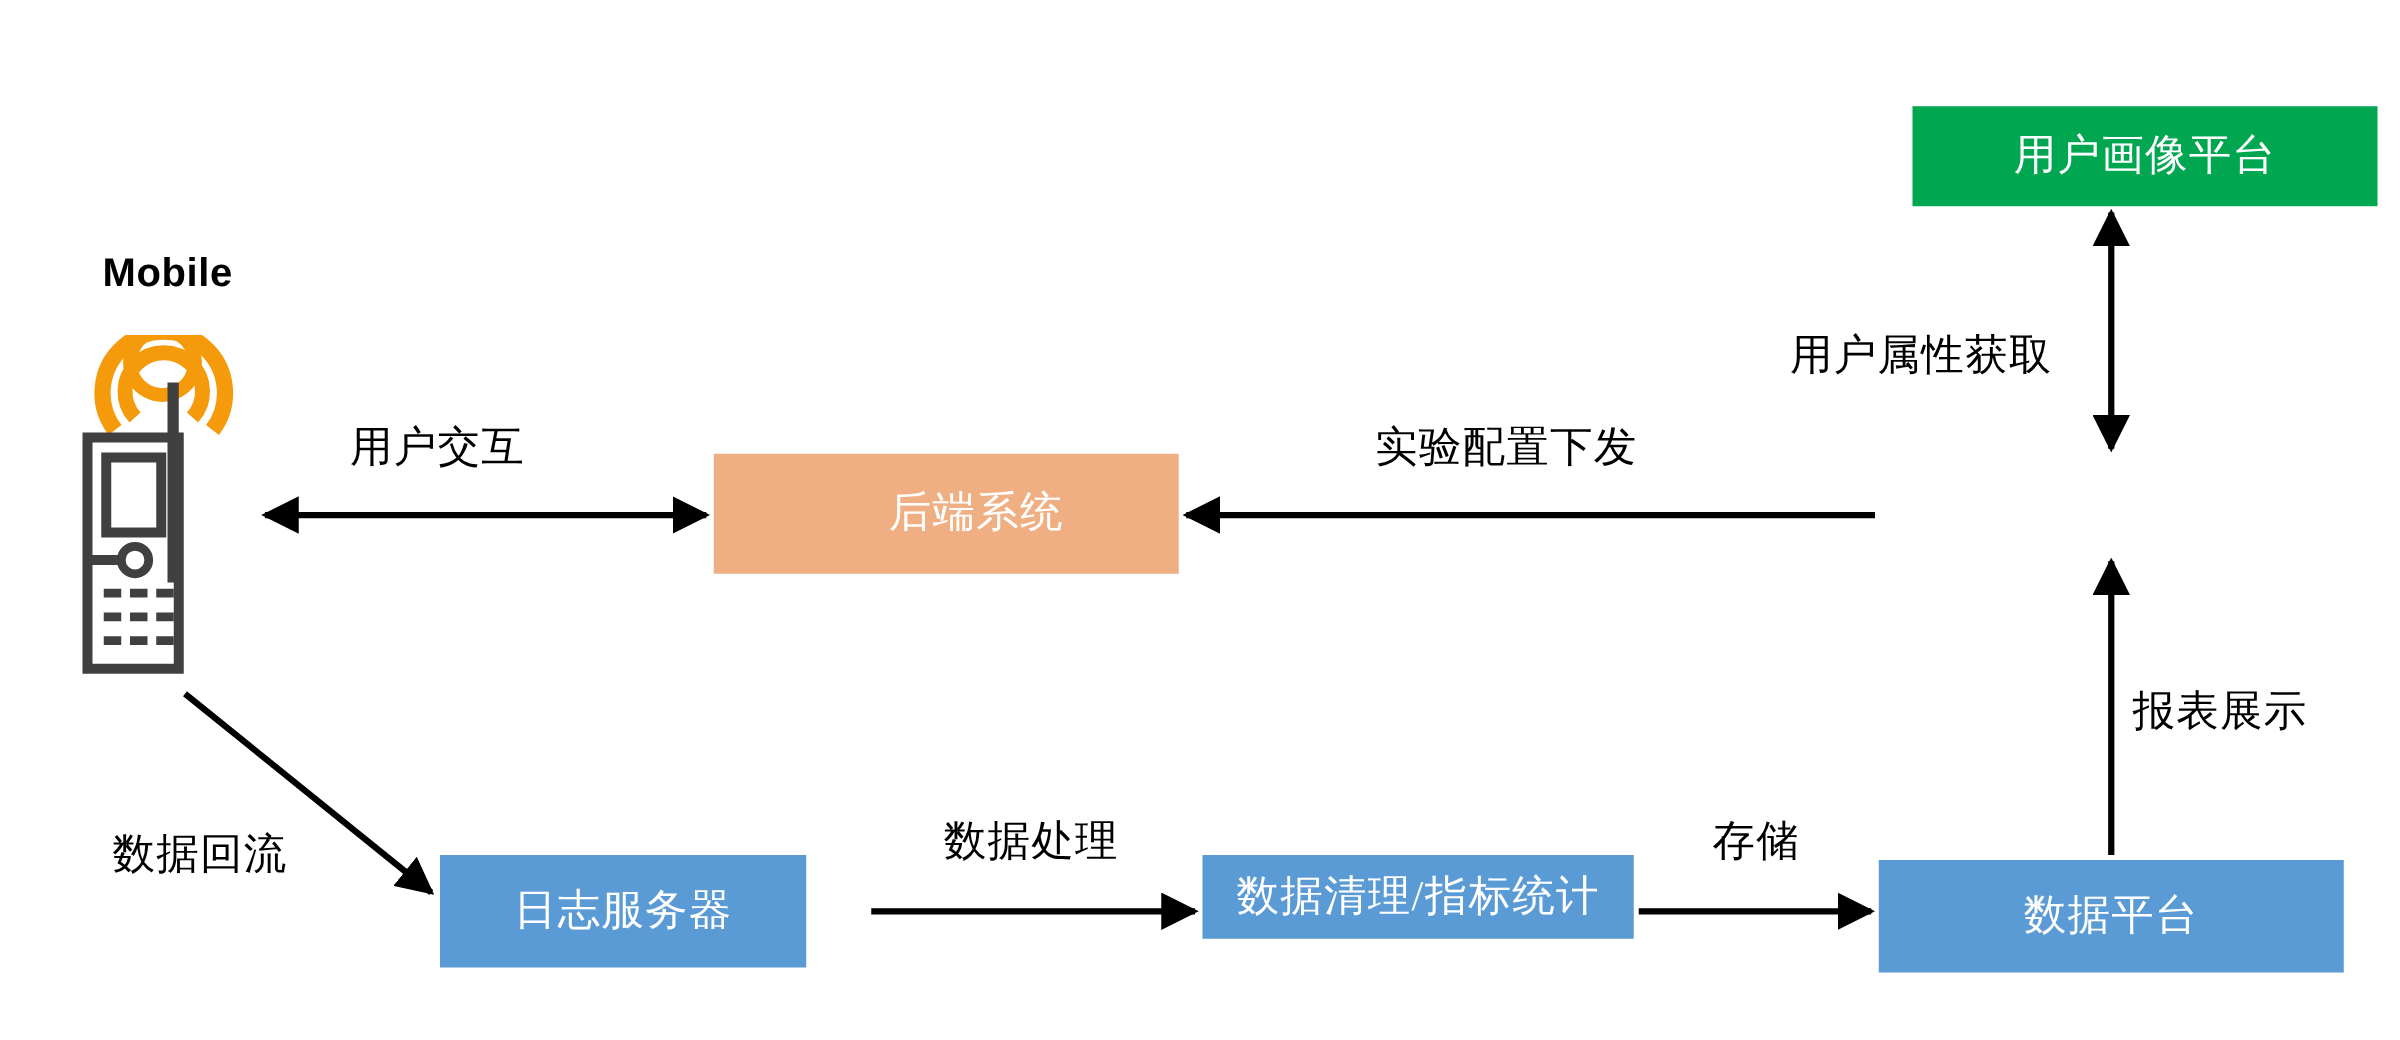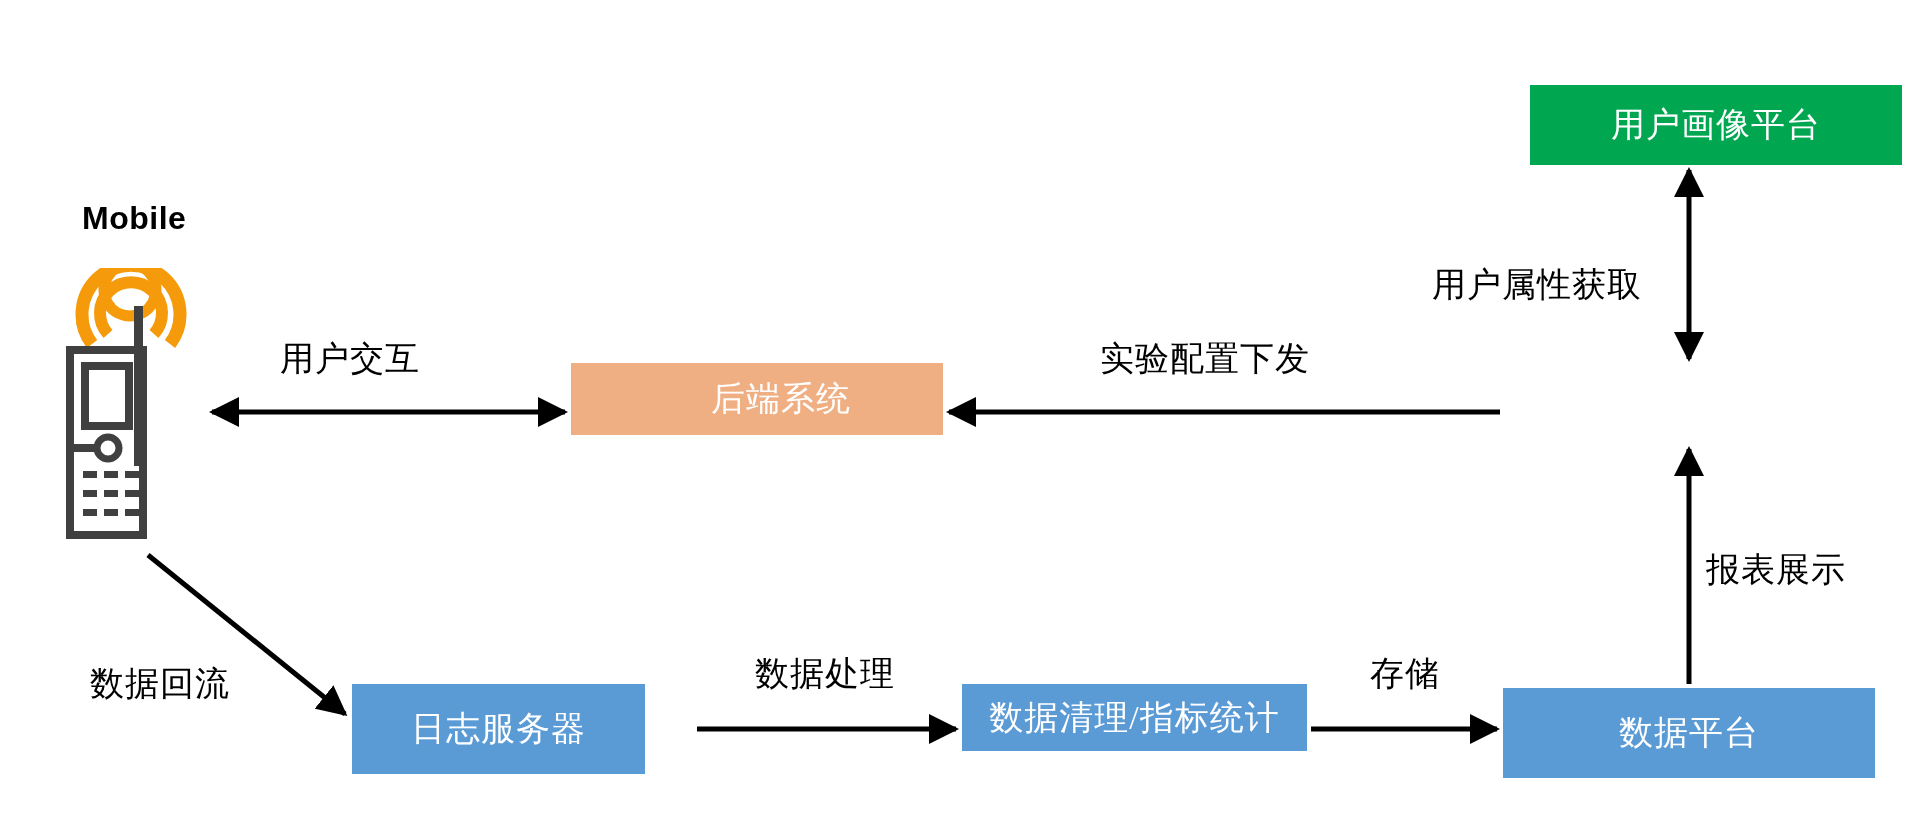--- a/index.html
+++ b/index.html
@@ -123,21 +123,21 @@
         <rect x="25" y="241" width="14" height="7"></rect>
         <rect x="46" y="241" width="14" height="7"></rect>
         <rect x="67" y="241" width="14" height="7"></rect>
       </g>
     </svg>
   </div>
 
   <div class="node" id="node-0" style="left: 1503px; top: 85px; width: 372px; height: 80px; background: rgb(0, 166, 80); color: rgb(255, 255, 255); margin-left: 27px;">用户画像平台</div>
 
 
-  <div class="node" id="node-2" style="left: 571px; top: 363px; width: 372px; height: 72px; background: rgb(239, 175, 130); color: rgb(255, 255, 255); padding-left: 48px;">后端系统</div>
+  <div class="node" id="node-2" style="left: 571px; top: 363px; width: 372px; height: 96px; background: rgb(239, 175, 130); color: rgb(255, 255, 255); padding-left: 48px;">后端系统</div>
 
   <div class="node" id="node-3" style="left: 352px; top: 684px; width: 293px; height: 90px; background: rgb(91, 155, 213); color: rgb(255, 255, 255);">日志服务器</div>
 
   <div class="node" id="node-4" style="left: 962px; top: 684px; width: 345px; height: 67px; background: rgb(91, 155, 213); color: rgb(255, 255, 255);">数据清理/指标统计</div>
 
   <div class="node" id="node-5" style="left: 1503px; top: 688px; width: 372px; height: 90px; background: rgb(91, 155, 213); color: rgb(255, 255, 255);">数据平台</div>
 
   <div class="edge-label" id="edge-label-0" style="left: 280px; top: 340px; font-family: Liberation Serif, serif;">用户交互</div>
 
   <div class="edge-label" id="edge-label-1" style="left: 1100px; top: 340px;">实验配置下发</div>

